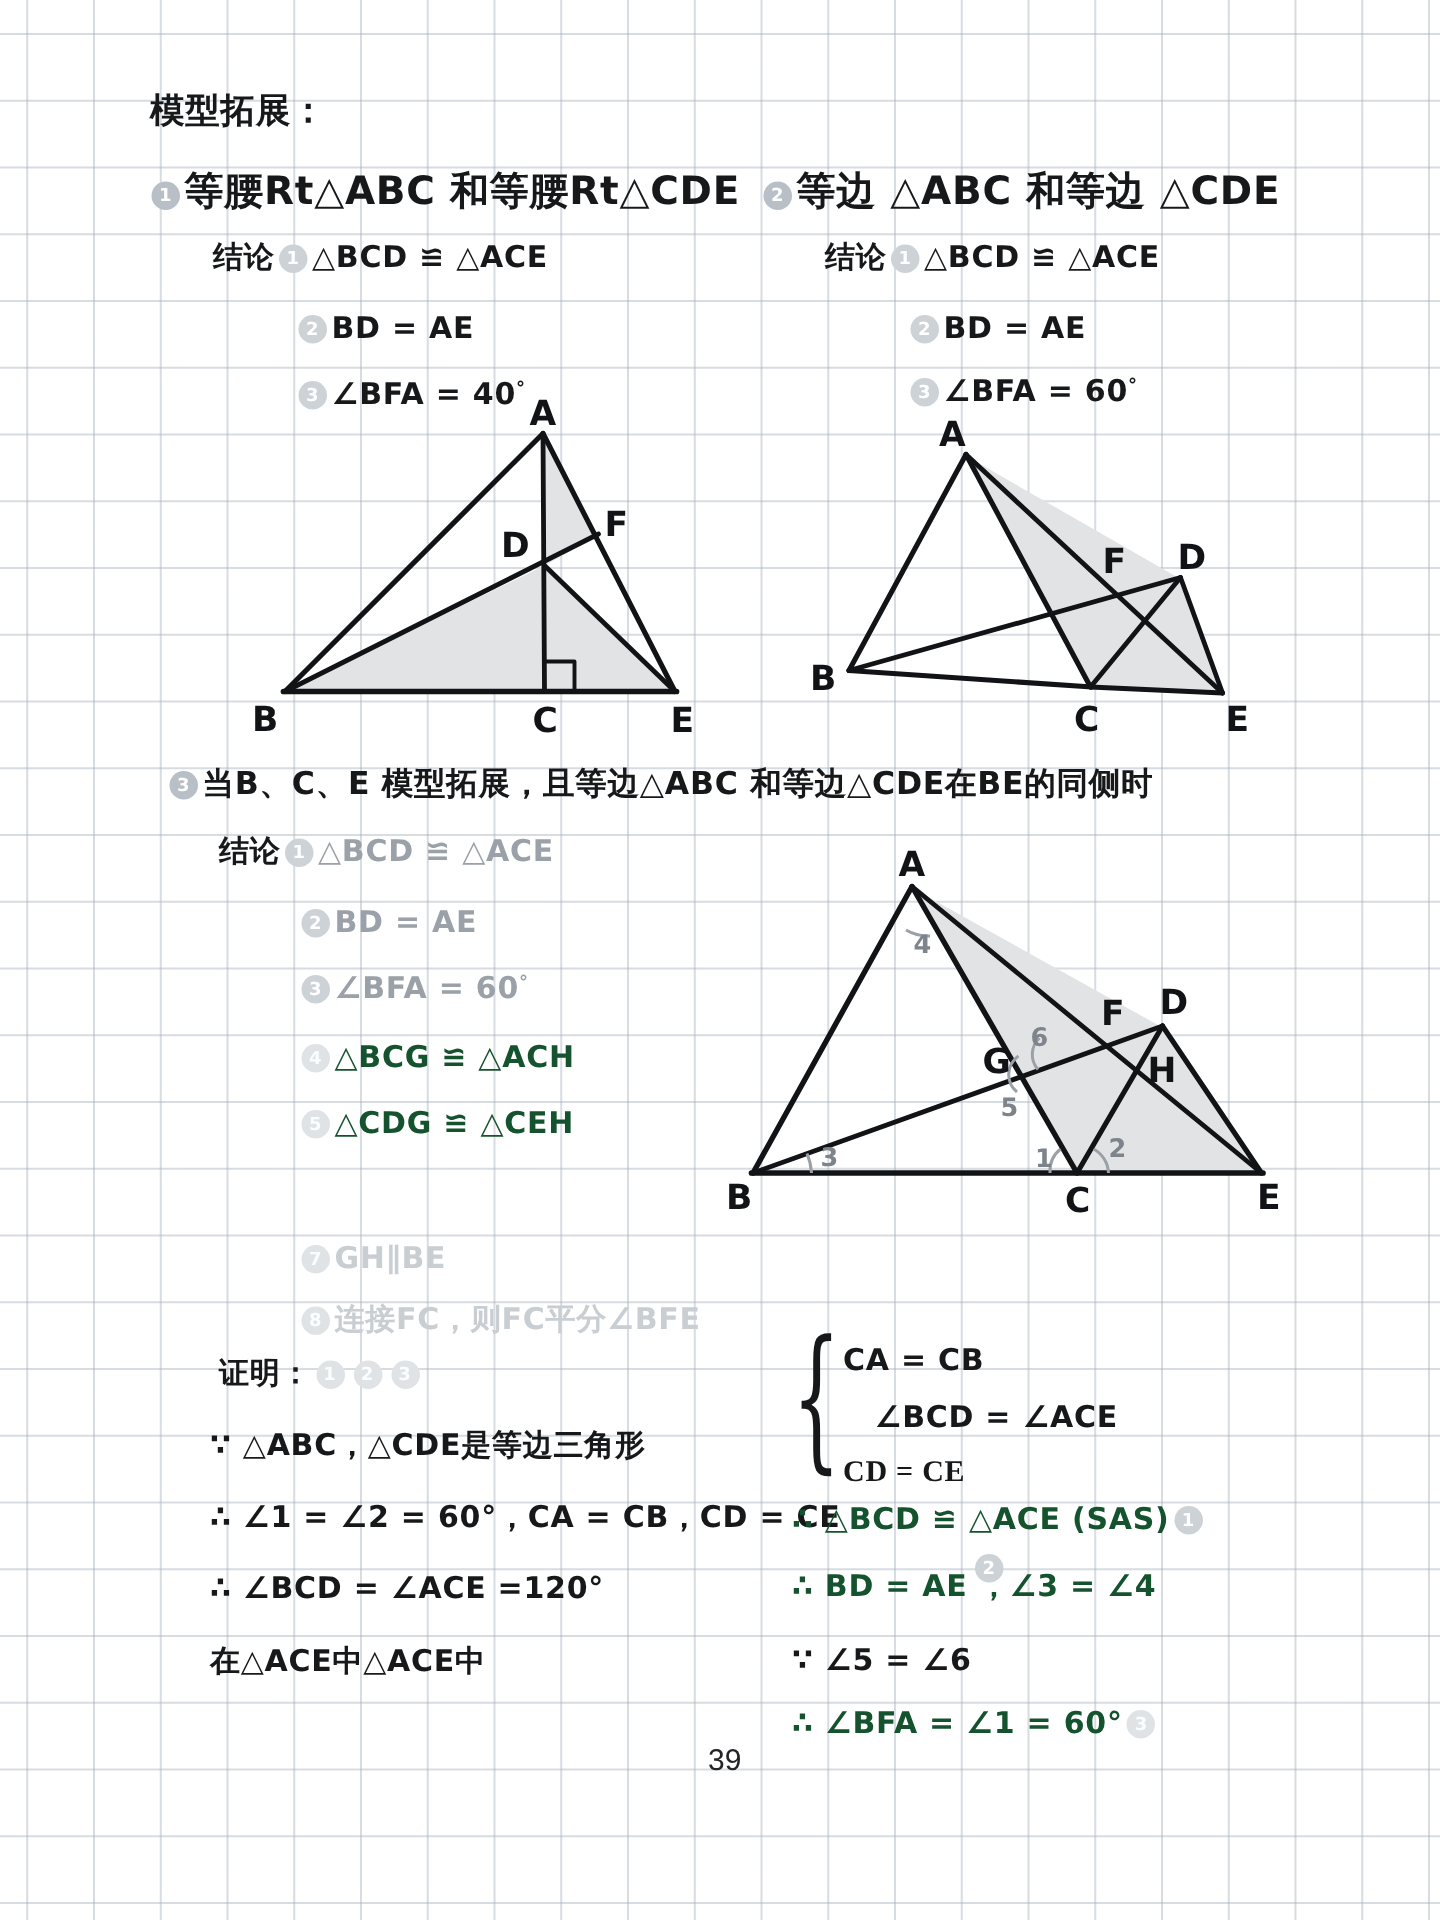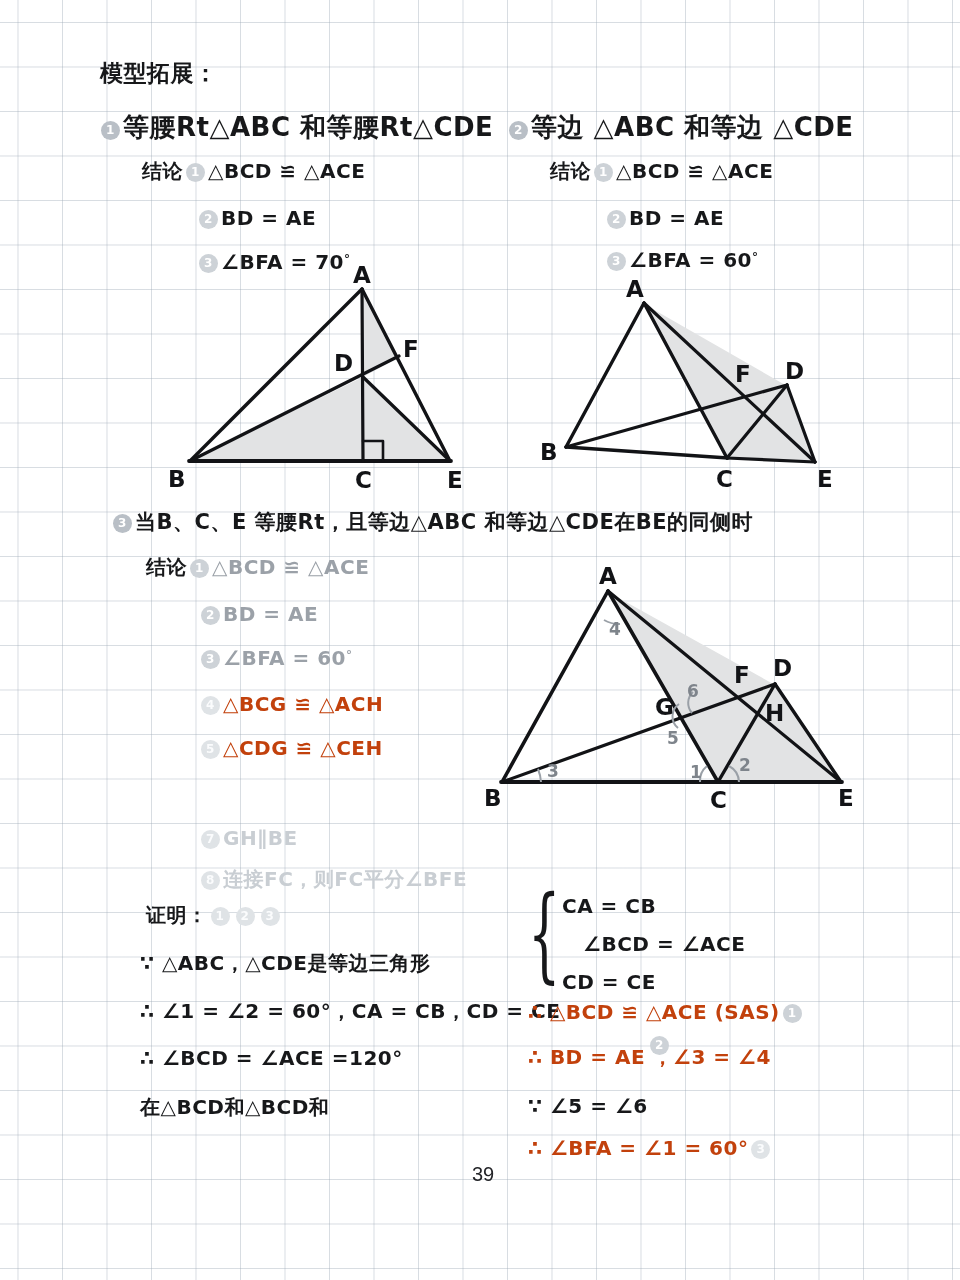--- a/index.html
+++ b/index.html
@@ -26,21 +26,21 @@
   .hw{
     position:absolute;
     font-family:"DejaVu Sans","Liberation Sans",sans-serif;
     color:#17181a;
     white-space:nowrap;
     letter-spacing:0.5px;
   }
   .cn{font-family:"DejaVu Sans","Liberation Sans",sans-serif;font-weight:600;}
   .hdr{font-size:26px;font-weight:700;}
   .ln{font-size:20px;font-weight:700;}
-  .faded{color:#c2410c;}
+  .faded{color:#14532d;}
   .faded2{color:#c9ced3;}
   .sup{font-size:12px;vertical-align:super;}
 
   
   .circ{
     display:inline-block;width:19px;height:19px;line-height:19px;
     border-radius:50%;text-align:center;
     font-size:12px;font-weight:700;
     background:#cdd2d7;color:#ffffff;
     vertical-align:middle;margin:0 3px;
@@ -84,21 +84,21 @@
   <div class="hw" style="left:98px;top:110px;">
     <span class="circ dark">1</span><span class="cn hdr">等腰Rt△ABC 和等腰Rt△CDE</span>
   </div>
   <div class="hw" style="left:142px;top:158px;">
     <span class="cn ln">结论</span><span class="circ">1</span><span class="ln">△BCD ≌ △ACE</span>
   </div>
   <div class="hw" style="left:196px;top:206px;">
     <span class="circ">2</span><span class="ln">BD = AE</span>
   </div>
   <div class="hw" style="left:196px;top:250px;">
-    <span class="circ">3</span><span class="ln">∠BFA = 70</span><span class="ln sup">°</span>
+    <span class="circ">3</span><span class="ln">∠BFA = 40</span><span class="ln sup">°</span>
   </div>
 
   <div class="hw" style="left:506px;top:110px;">
     <span class="circ dark">2</span><span class="cn hdr">等边 △ABC 和等边 △CDE</span>
   </div>
   <div class="hw" style="left:550px;top:158px;">
     <span class="cn ln">结论</span><span class="circ">1</span><span class="ln">△BCD ≌ △ACE</span>
   </div>
   <div class="hw" style="left:604px;top:206px;">
     <span class="circ">2</span><span class="ln">BD = AE</span>
@@ -143,21 +143,21 @@
     <polyline class="stroke" points="566,447 787,385" style="stroke-width:3.2"></polyline>
     <text class="lbl" x="626" y="297">A</text>
     <text class="lbl" x="540" y="460">B</text>
     <text class="lbl" x="716" y="487">C</text>
     <text class="lbl" x="785" y="379">D</text>
     <text class="lbl" x="817" y="487">E</text>
     <text class="lbl" x="735" y="382">F</text>
   </svg>
 
   <div class="hw" style="left:110px;top:508px;">
-    <span class="circ dark">3</span><span class="cn" style="font-size:21px;font-weight:700;">当B、C、E 等腰Rt，且等边△ABC 和等边△CDE在BE的同侧时</span>
+    <span class="circ dark">3</span><span class="cn" style="font-size:21px;font-weight:700;">当B、C、E 模型拓展，且等边△ABC 和等边△CDE在BE的同侧时</span>
   </div>
   <div class="hw" style="left:146px;top:554px;">
     <span class="cn ln">结论</span><span class="circ">1</span><span class="ln faded" style="color:#9ba1a8;">△BCD ≌ △ACE</span>
   </div>
   <div class="hw" style="left:198px;top:602px;">
     <span class="circ">2</span><span class="ln" style="color:#9ba1a8;">BD = AE</span>
   </div>
   <div class="hw" style="left:198px;top:646px;">
     <span class="circ">3</span><span class="ln" style="color:#9ba1a8;">∠BFA = 60</span><span class="ln sup" style="color:#9ba1a8;">°</span>
   </div>
@@ -212,26 +212,26 @@
     <text class="lbl" x="655" y="715">G</text>
     <text class="lbl" x="765" y="721">H</text>
   </svg>
 
   <div class="hw" style="left:146px;top:902px;">
     <span class="cn ln">证明：</span><span class="circ lite">1</span><span class="circ lite">2</span><span class="circ lite">3</span>
   </div>
   <div class="hw cn ln" style="left:140px;top:950px;">∵ △ABC，△CDE是等边三角形</div>
   <div class="hw cn ln" style="left:140px;top:998px;">∴ ∠1 = ∠2 = 60°，CA = CB，CD = CE</div>
   <div class="hw cn ln" style="left:140px;top:1046px;">∴ ∠BCD = ∠ACE =120°</div>
-  <div class="hw cn ln" style="left:140px;top:1094px;">在△BCD和△BCD和</div>
+  <div class="hw cn ln" style="left:140px;top:1094px;">在△ACE中△ACE中</div>
 
   <div class="brace" style="left:528px;top:882px;transform:scaleX(0.75) scaleY(1.52);transform-origin:left top;">{</div>
   <div class="hw ln" style="left:562px;top:894px;">CA = CB</div>
   <div class="hw ln" style="left:562px;top:932px;margin-left:21px;">∠BCD = ∠ACE</div>
-  <div class="hw ln" style="left:562px;top:970px;">CD = CE</div>
+  <div class="hw ln" style="left:562px;top:970px;font-family:Liberation Serif, serif;">CD = CE</div>
 
   <div class="hw" style="left:528px;top:1000px;">
     <span class="ln faded">∴ △BCD ≌ △ACE (SAS)</span><span class="circ">1</span>
   </div>
   <div class="hw" style="left:528px;top:1044px;">
     <span class="cn ln faded">∴ BD = AE ，∠3 = ∠4</span>
   </div>
   <div class="hw" style="left:647px;top:1036px;">
     <span class="circ">2</span>
   </div>

